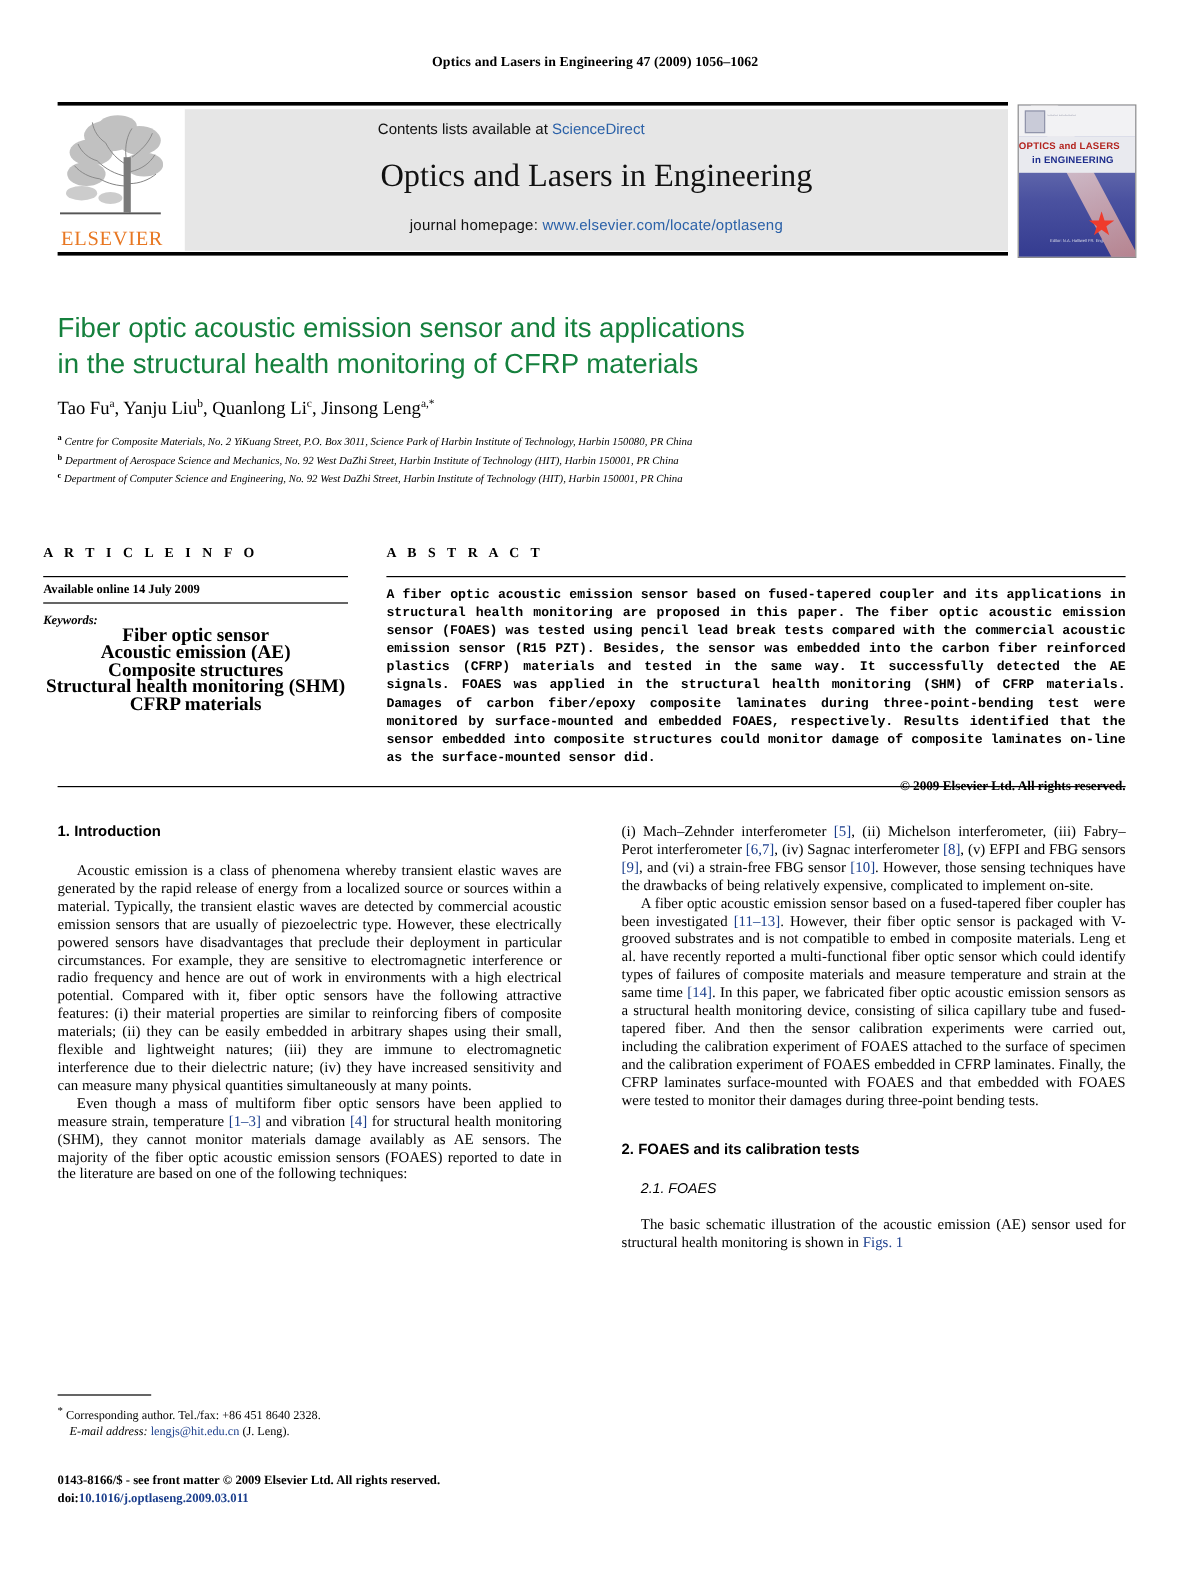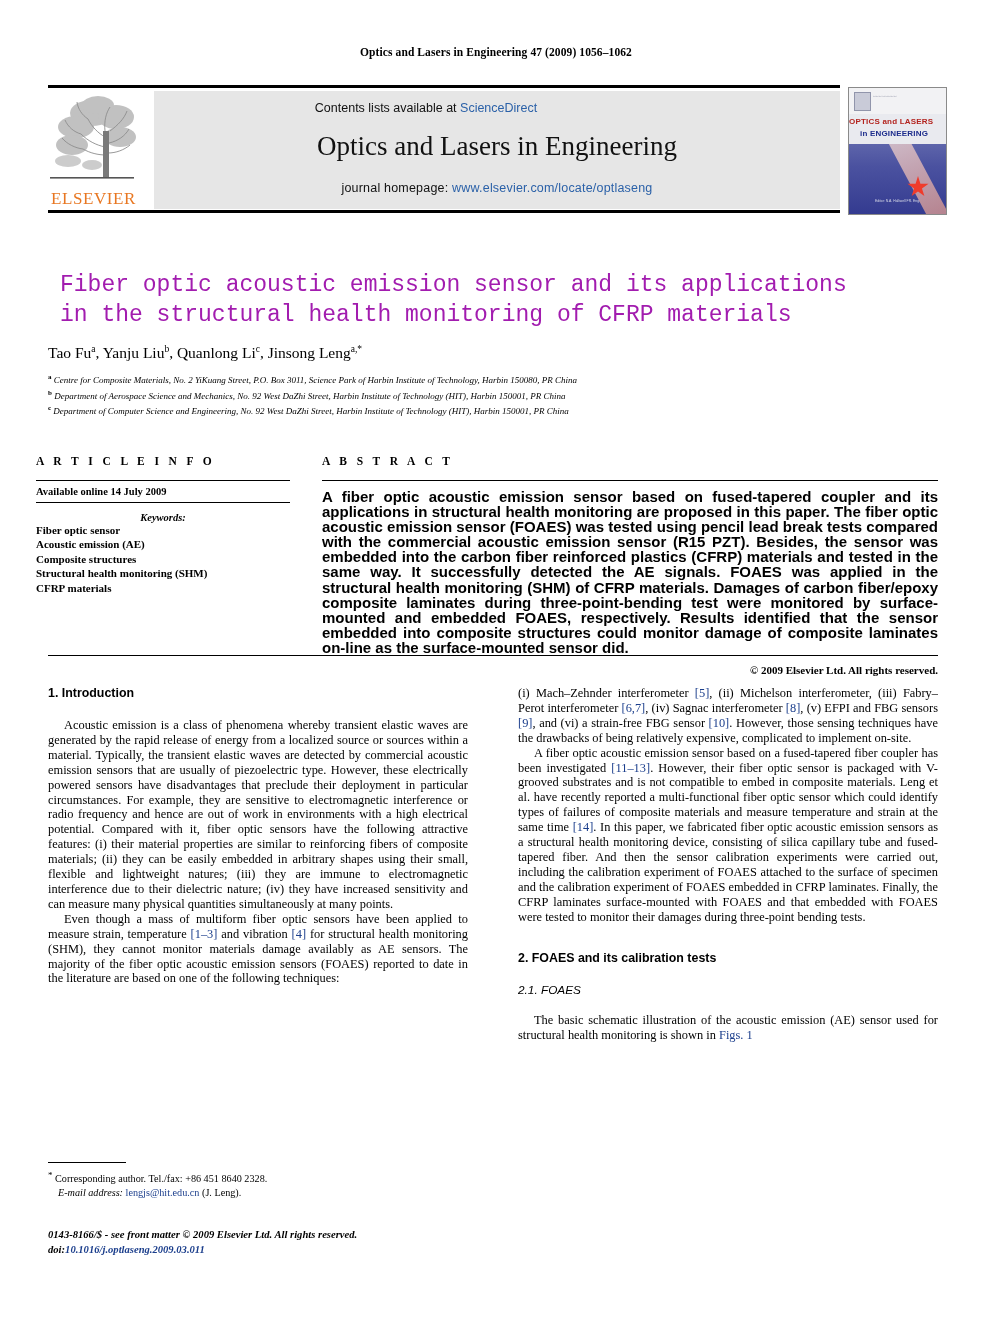--- a/index.html
+++ b/index.html
@@ -200,26 +200,26 @@
   }
 
   
   .title-block {
     position: absolute;
     top: 258px;
     left: 48px;
     width: 890px;
   }
   .paper-title {
-    font-family: Liberation Mono, monospace;
+    font-family: Liberation Sans, sans-serif;
     font-size: 23px;
     line-height: 30px;
     font-weight: normal;
-    margin: 12px;
-    color: #a21caf;
+    margin: 0;
+    color: #15803d;
   }
   .authors {
     margin-top: 14px;
     font-family: "Liberation Serif", serif;
     font-size: 15.5px;
     color: #000;
   }
   .authors sup { font-size: 9.5px; }
   .affils {
     margin-top: 9px;
@@ -263,31 +263,31 @@
     font-size: 10.5px;
     font-weight: bold;
     padding: 5px 0 5px 0;
   }
   .kw-head {
     font-family: "Liberation Serif", serif;
     font-style: italic;
     font-weight: bold;
     font-size: 10.5px;
     margin-top: 9px;
+  }
+  .kw-list {
+    font-family: "Liberation Serif", serif;
+    font-size: 16px;
+    line-height: 14.4px;
+    font-weight: bold;
     text-align: center;
   }
-  .kw-list {
-    font-family: "Liberation Serif", serif;
+  .abstract-body {
+    font-family: Liberation Mono, monospace;
     font-size: 11px;
-    line-height: 14.4px;
-    font-weight: bold;
-  }
-  .abstract-body {
-    font-family: Liberation Sans, sans-serif;
-    font-size: 15px;
     line-height: 15.1px;
     text-align: justify;
     font-weight: bold;
     margin-top: 8px;
   }
   .copyline {
     font-family: "Liberation Serif", serif;
     font-size: 11px;
     font-weight: bold;
     text-align: right;
@@ -321,21 +321,21 @@
     font-weight: bold;
     margin: 0 0 17px 0;
     line-height: 15px;
   }
   h2.head.spaced { margin-top: 26px; }
   h3.subhead {
     font-family: "Liberation Sans", sans-serif;
     font-size: 11.8px;
     font-weight: normal;
     font-style: italic;
-    margin: 17px 0 16px 0;
+    margin: 17px 0 16px 16px;
   }
   p.para {
     margin: 0;
     text-indent: 16px;
   }
   p.para.noind { text-indent: 0; }
   a.ref, .ref {
     color: #1B3E8C;
     text-decoration: none;
   }
@@ -368,21 +368,20 @@
   .foot .fn-email .mail { color: #1B3E8C; }
   .imprint {
     position: absolute;
     left: 48px;
     top: 1228px;
     width: 430px;
     font-family: "Liberation Serif", serif;
     font-size: 10.6px;
     line-height: 14.5px;
     font-weight: bold;
-    font-style: italic;
   }
   .imprint .doi-link { color: #1B3E8C; font-weight: bold; }
 </style>
 </head>
 <body>
 
 <div class="page">
 
   <div class="running-head">Optics and Lasers in Engineering 47 (2009) 1056–1062</div>
 

